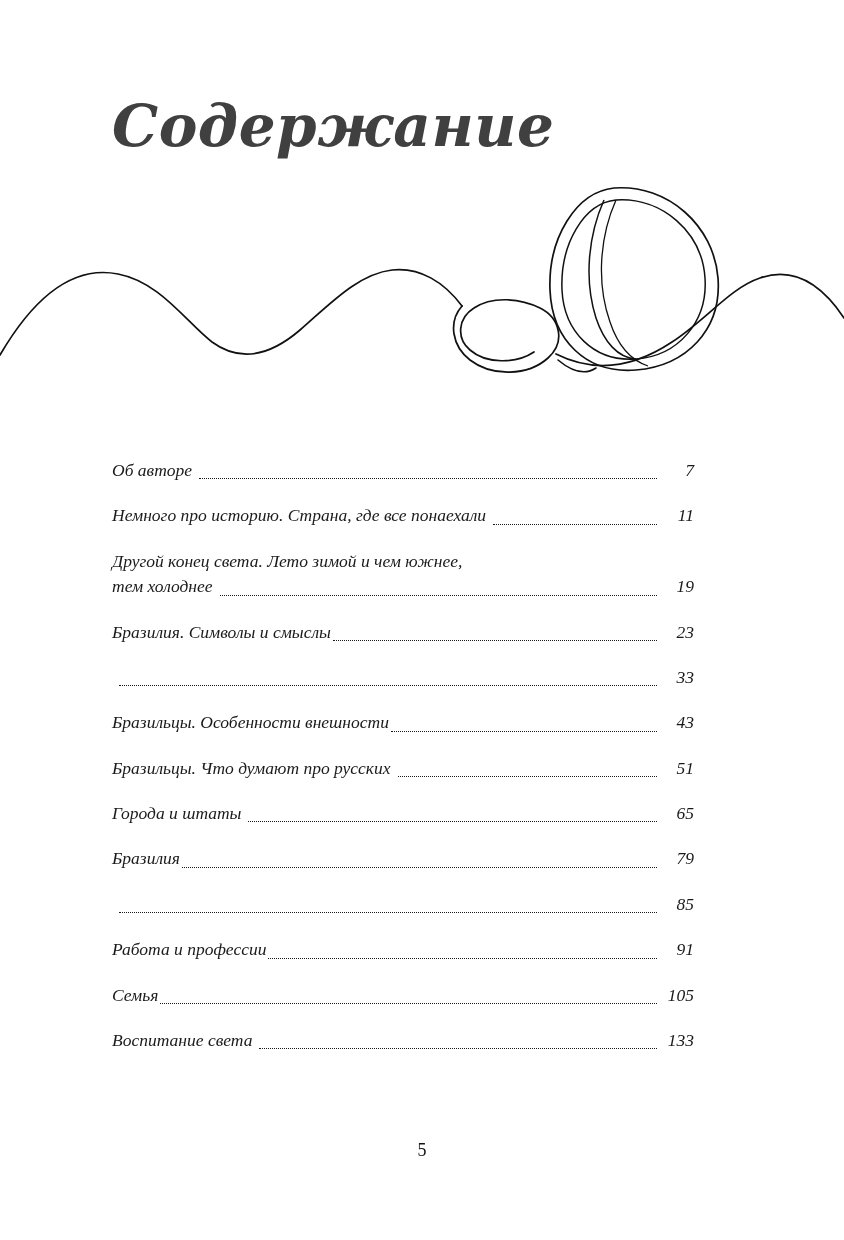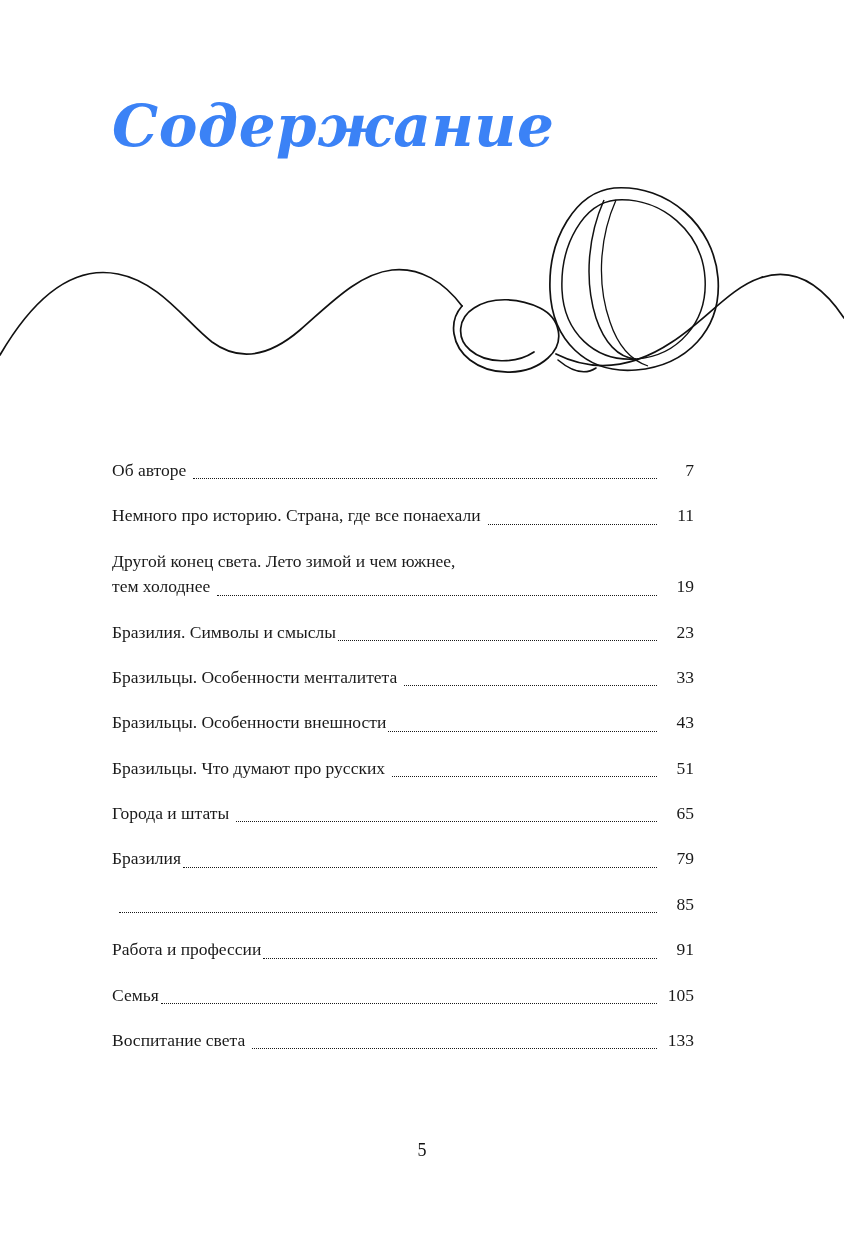--- a/index.html
+++ b/index.html
@@ -24,21 +24,21 @@
   
   .toc-title {
     position: absolute;
     left: 112px;
     top: 92px;
     font-family: "DejaVu Serif", serif;
     font-style: italic;
     font-weight: 700;
     font-size: 58px;
     letter-spacing: 0.5px;
-    color: #3b82f6;
+    color: #404040;
     white-space: nowrap;
   }
 
   
   .decor {
     position: absolute;
     left: 0;
     top: 170px;
     width: 844px;
     height: 230px;
@@ -52,20 +52,21 @@
     width: 582px;
   }
   .toc-entry {
     display: flex;
     align-items: flex-end;
     font-family: "Liberation Serif", serif;
     font-size: 17.5px;
     line-height: 1.45;
     color: #1a1a1a;
     margin-bottom: 20px;
+    font-style: italic;
   }
   .toc-entry.two-line {
     display: block;
   }
   .toc-entry.two-line .first-line {
     display: block;
     white-space: nowrap;
   }
   .toc-entry.two-line .second-row {
     display: flex;
@@ -157,21 +158,20 @@
       </span>
     </div>
 
     <div class="toc-entry">
       <span class="toc-label">Бразилия. Символы и смыслы</span>
       <span class="dots tight"></span>
       <span class="toc-page">23</span>
     </div>
 
     <div class="toc-entry">
-      <span class="toc-label">Бразильцы. Особенности менталитета</span>
       <span class="dots"></span>
       <span class="toc-page">33</span>
     </div>
 
     <div class="toc-entry">
       <span class="toc-label">Бразильцы. Особенности внешности</span>
       <span class="dots tight"></span>
       <span class="toc-page">43</span>
     </div>
 

